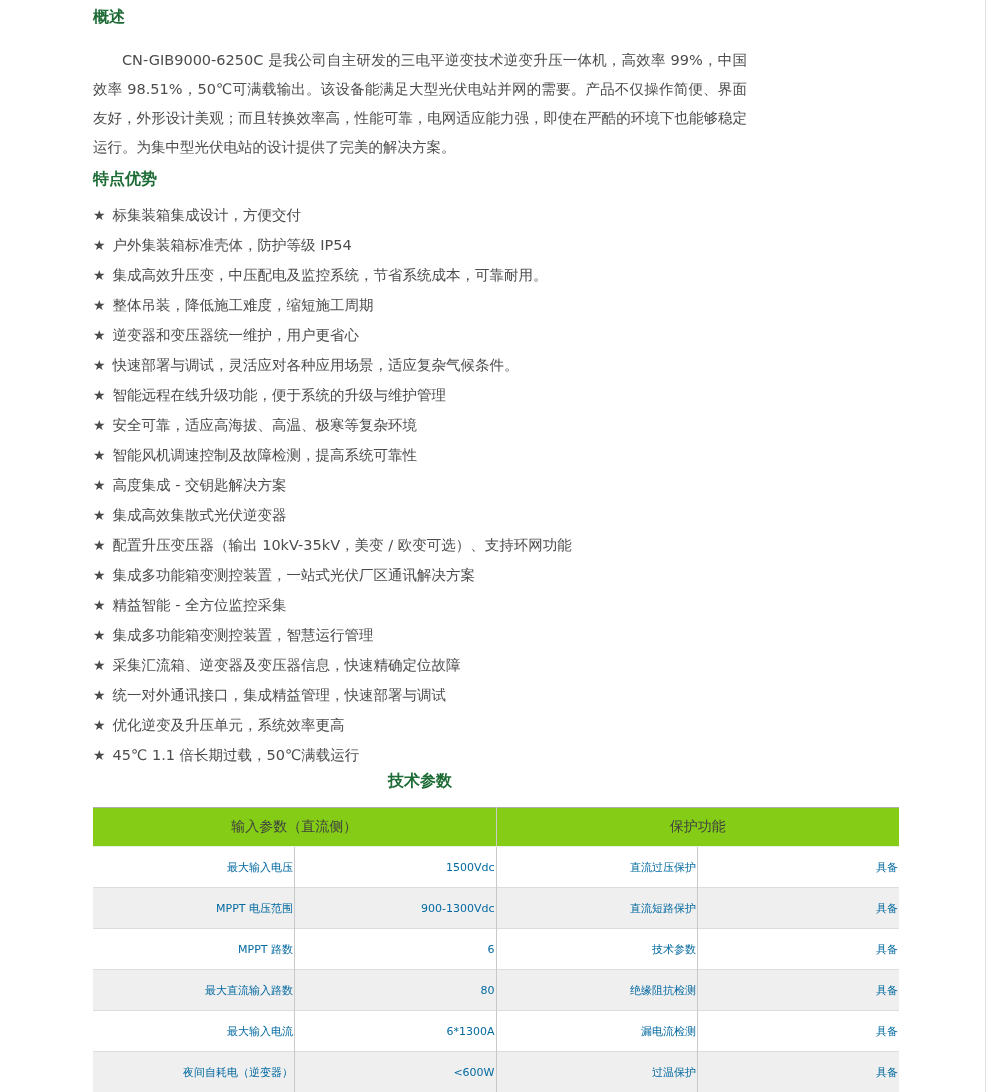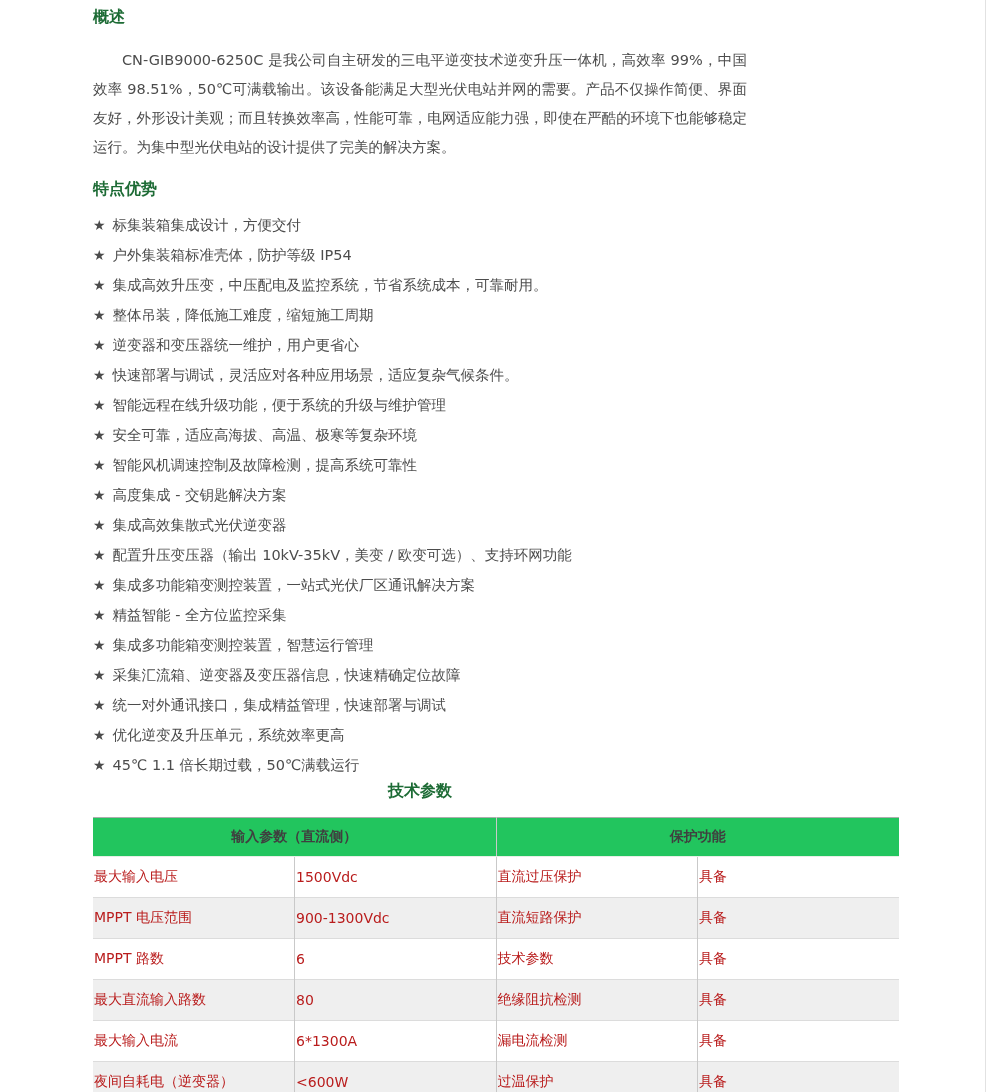--- a/index.html
+++ b/index.html
@@ -26,21 +26,21 @@
     width: 841px;
   }
   h2.section-title {
     color: #1d6b35;
     font-size: 16px;
     font-weight: bold;
     margin: 0;
     line-height: 22px;
   }
   .overview-body {
-    margin: 18px 0 16px 0;
+    margin: 18px 0 6px 0;
     font-size: 14.5px;
     line-height: 29px;
     color: #4c4c4c;
     text-indent: 2em;
     text-align: justify;
   }
   .features-title { margin-top: 16px; }
   ul.features-list {
     list-style: none;
     margin: 10px 0 0 0;
@@ -62,36 +62,36 @@
   table.specs-table {
     margin-top: 15px;
     width: 806px;
     border-collapse: collapse;
     table-layout: fixed;
     border-top: 1px solid #adadad;
     border-bottom: 1px solid #9a9a9a;
   }
   table.specs-table col { width: 25%; }
   table.specs-table th {
-    background: #22c55e;
+    background: #84cc16;
     height: 36px;
     font-size: 14px;
-    font-weight: bold;
+    font-weight: normal;
     color: #3f3f3f;
     text-align: center;
     vertical-align: middle;
     border-left: 1px solid #c9c9c9;
     border-bottom: 1px solid #e6efe6;
   }
   table.specs-table th:first-child { border-left: none; }
   table.specs-table td {
     height: 38px;
-    font-size: 14px;
-    color: #b91c1c;
-    text-align: left;
+    font-size: 11px;
+    color: #0369a1;
+    text-align: right;
     vertical-align: middle;
     border-left: 1px solid #c9c9c9;
     border-top: 1px solid #dcdcdc;
   }
   table.specs-table td:first-child { border-left: none; }
   table.specs-table tbody tr:first-child td { border-top: none; }
   table.specs-table tbody tr:nth-child(even) { background: #efefef; }
 </style>
 </head>
 <body>

